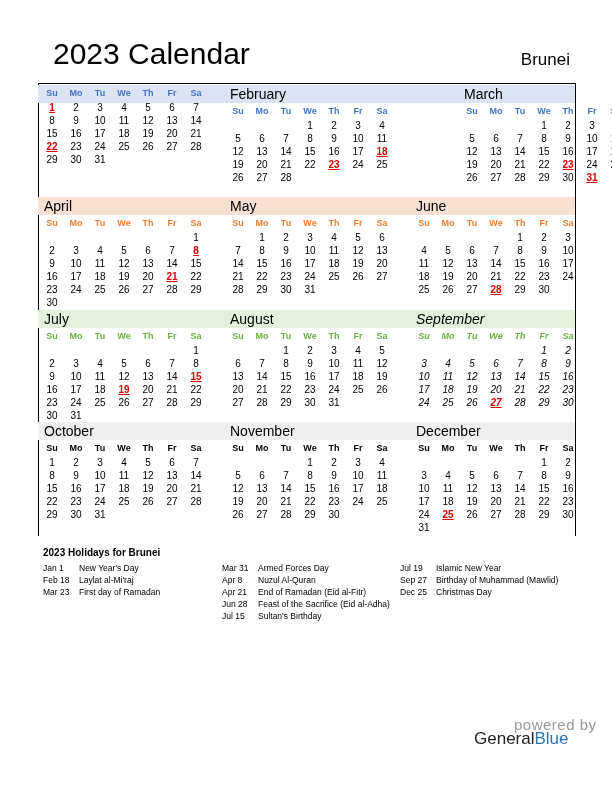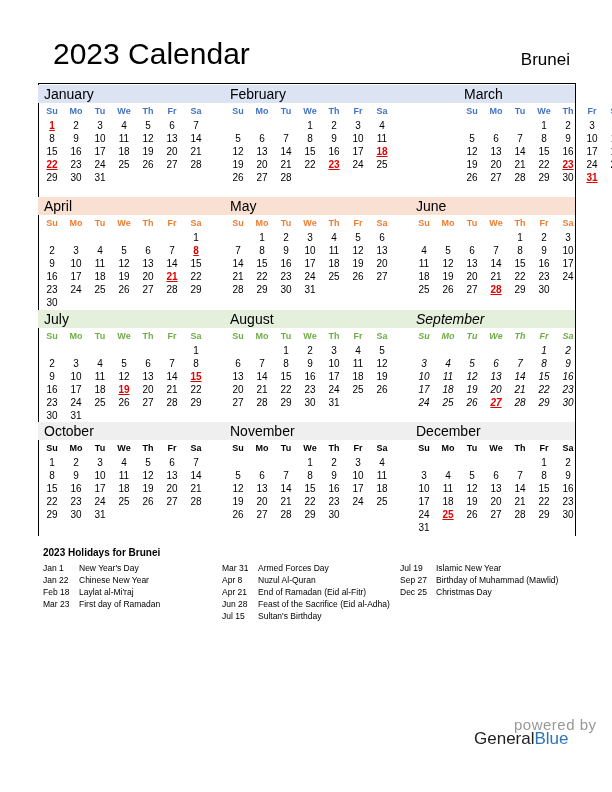--- a/index.html
+++ b/index.html
@@ -33,21 +33,20 @@
 <div class="title">2023 Calendar</div>
 <div class="country">Brunei</div>
 
 <div class="frame"></div>
 <div id="months">
     <div class="bandfill q1" style="top: 85px; background: rgb(220, 228, 244);"></div>
     <div class="bandfill q2" style="top: 197px; background: rgb(250, 224, 210);"></div>
     <div class="bandfill q3" style="top: 310px; background: rgb(228, 239, 220);"></div>
     <div class="bandfill q4" style="top: 422px; background: rgb(239, 239, 239);"></div>
     <div class="month q1" style="left: 40px; top: 85px;">
-      <div class="mhead" style="background: transparent;">January</div>
       <div class="dow">
         <span>Su</span>
         <span>Mo</span>
         <span>Tu</span>
         <span>We</span>
         <span>Th</span>
         <span>Fr</span>
         <span>Sa</span>
       </div>
       <div class="wk">
@@ -611,24 +610,20 @@
       </div>
     </div>
   </div>
 
 <div class="holtitle">2023 Holidays for Brunei</div>
 <div id="holcols">
     <div class="holcol" style="left: 43px;">
       <div class="holrow">
         <span class="d">Jan 1</span>
         <span class="n">New Year's Day</span>
-      </div>
-      <div class="holrow">
-        <span class="d">Jan 22</span>
-        <span class="n">Chinese New Year</span>
       </div>
       <div class="holrow">
         <span class="d">Feb 18</span>
         <span class="n">Laylat al-Mi'raj</span>
       </div>
       <div class="holrow">
         <span class="d">Mar 23</span>
         <span class="n">First day of Ramadan</span>
       </div>
     </div>

